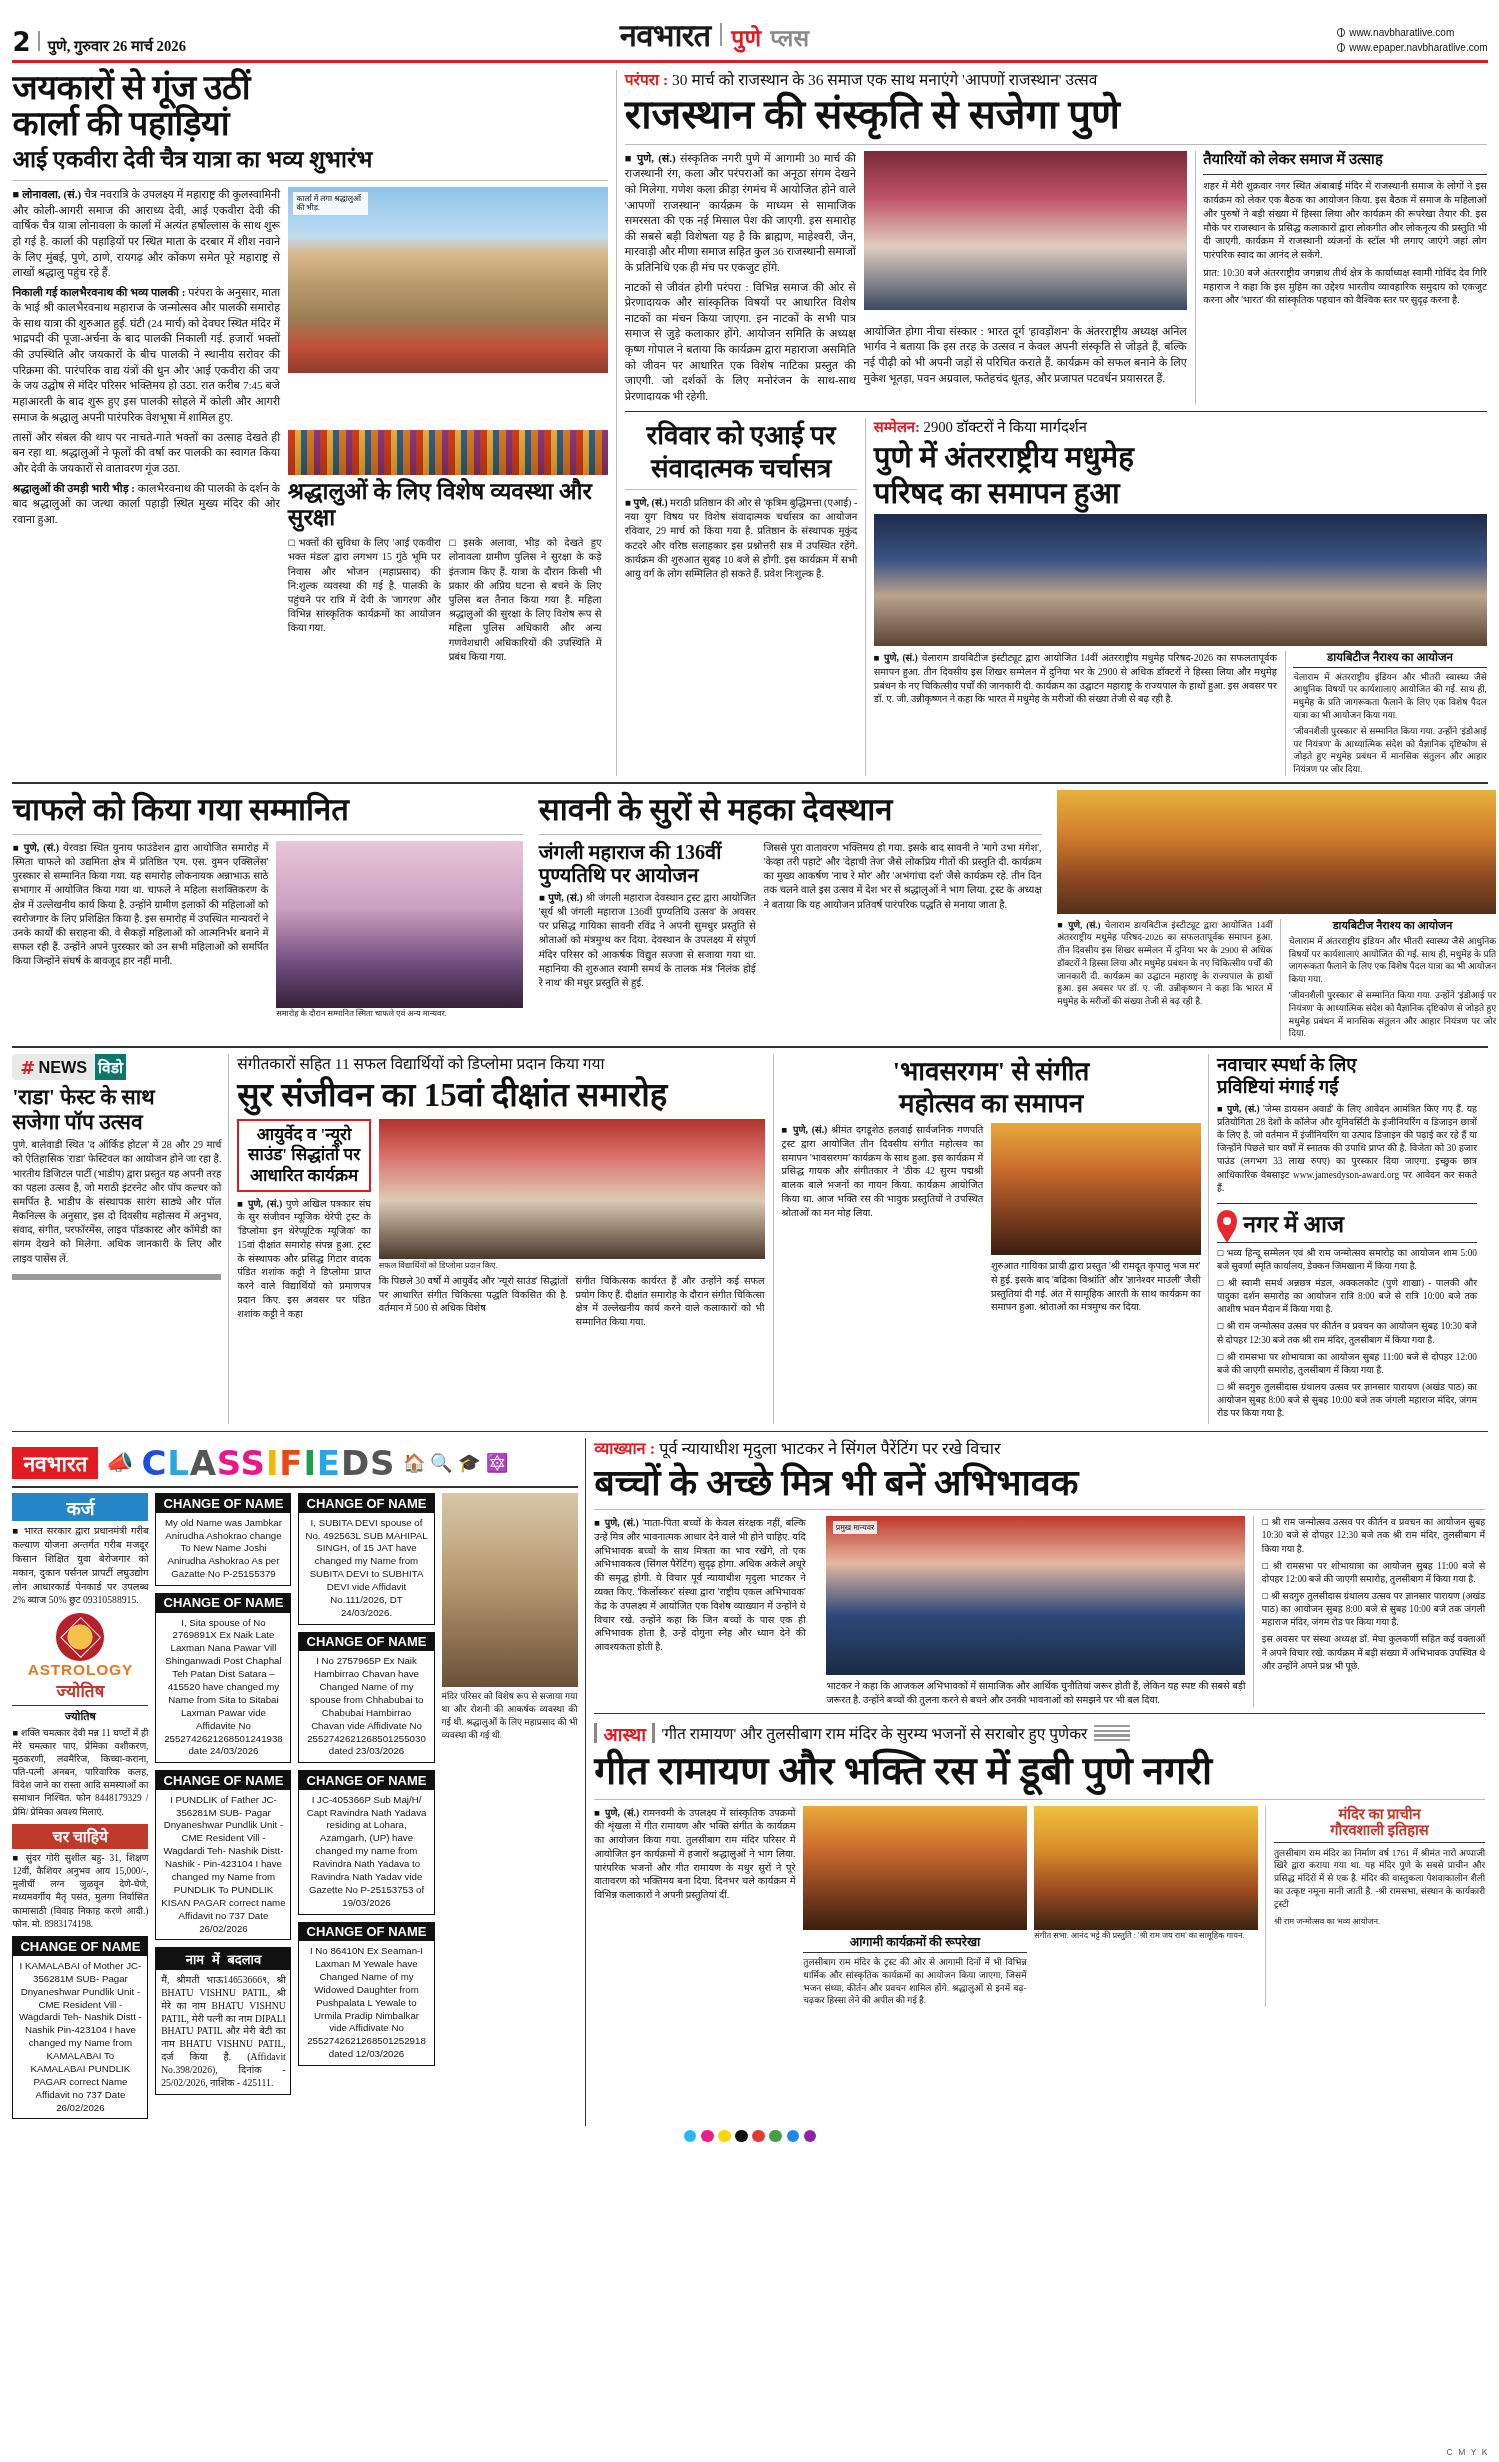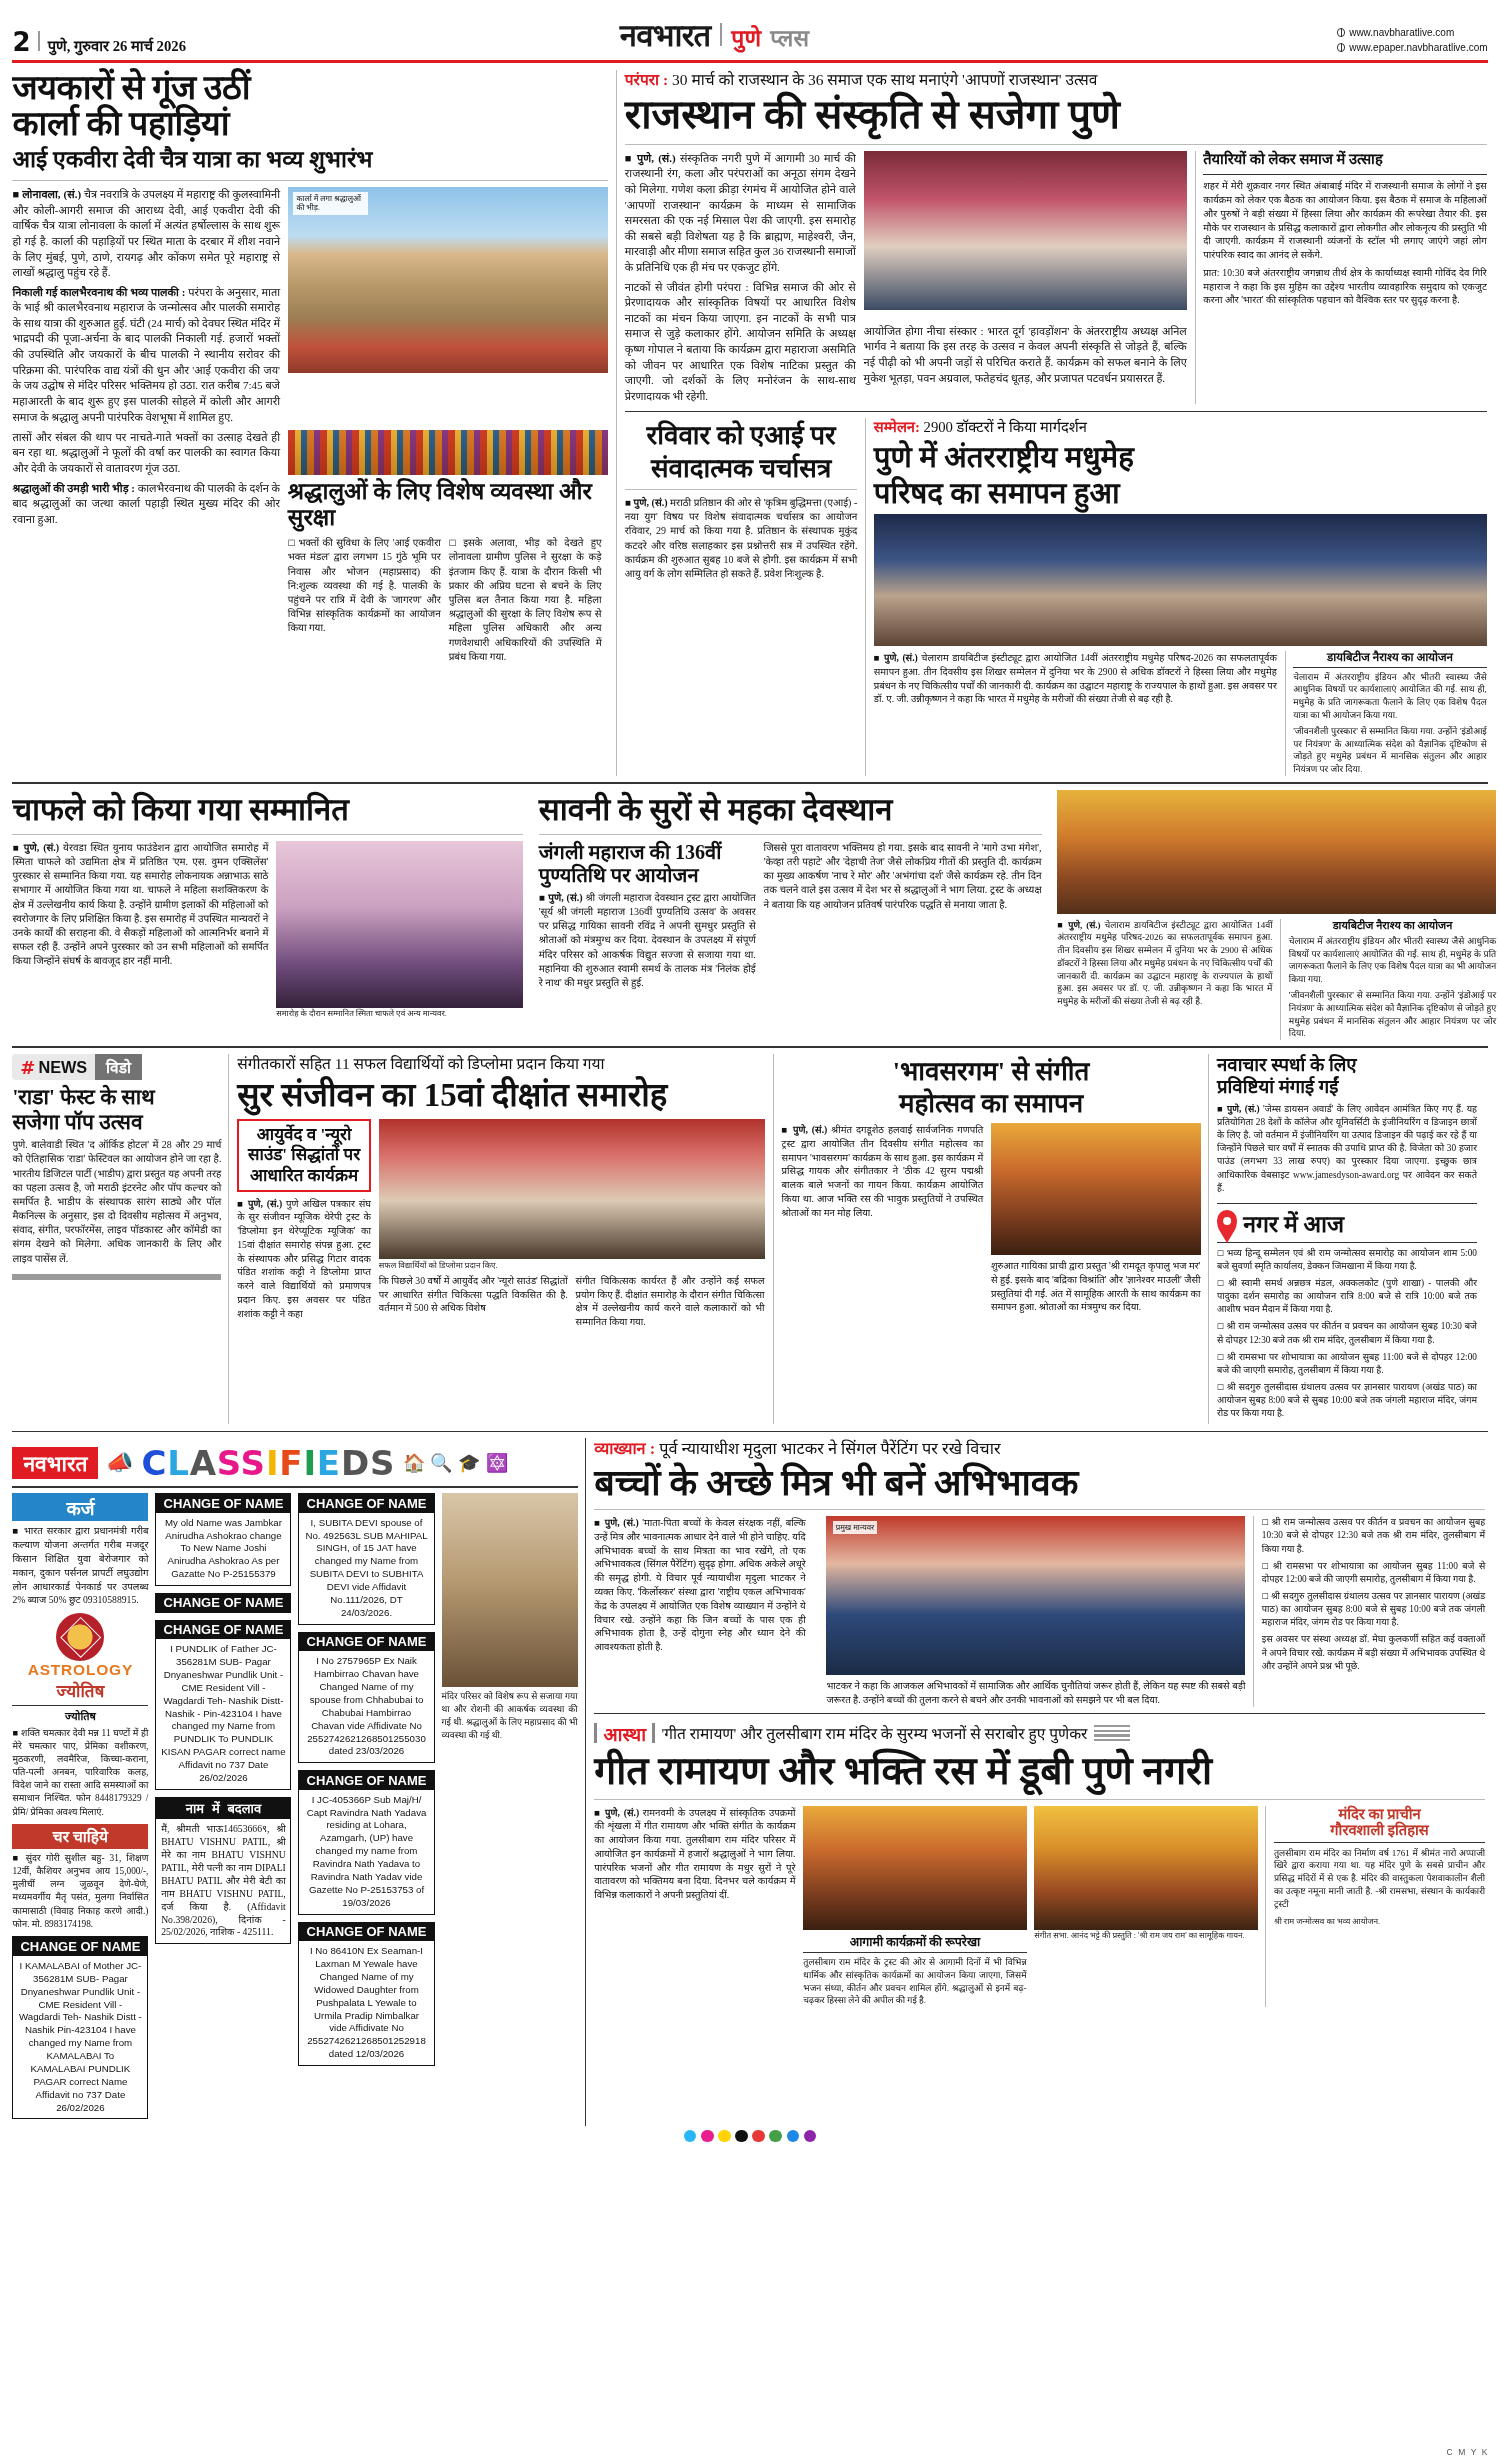--- a/index.html
+++ b/index.html
@@ -76,21 +76,21 @@
 
   .vrule { width: 0.8px; background: #bbb; }
   .hrule { height: 0.8px; background: #bbb; margin: 6.2px 0; }
   .hrule-d { height: 1.6px; background: #333; margin: 6.2px 0; }
 
   
   .newsvid { display:flex; align-items:center; height:26px; border-radius:3.9px; overflow:hidden; width:167px; }
   .nv-a { background:#e9e9e9; display:flex; align-items:center; gap:3.1px; padding:0 7.8px; height:100%; }
   .nv-hash { color:#e01b22; font-weight:800; font-size:18px; font-family:"DejaVu Sans",sans-serif; }
   .nv-news { font-weight:800; font-size:16.3px; }
-  .nv-b { background:#737373; color:#fff; font-weight:700; font-size:15.5px; padding:0 11px; height:100%; display:flex; align-items:center; font-family:"Liberation Serif",serif;}
+  .nv-b { background:#0f766e; color:#fff; font-weight:700; font-size:15.5px; padding:0 3px; height:100%; display:flex; align-items:center; font-family:"Liberation Serif",serif;}
 
   
   .boxhead {
     border:2.3px solid #e01b22; padding:3.9px 6.2px; font-family:"Liberation Serif",serif;
     font-weight:700; font-size:17px; line-height:1.2; text-align:center;
   }
 
   
   .cl-band { display:flex; align-items:center; gap:7.8px; margin-top:4.7px; }
   .cl-logo { background:#e01b22; color:#fff; font-family:"Liberation Serif",serif; font-weight:700; font-size:21px; padding:2.3px 11px; }
@@ -480,20 +480,21 @@
           </div>
         </div>
 
         <div style="width:137px;">
           <div class="con-box">
             <div class="con-head">CHANGE OF NAME</div>
             <div class="con-body">My old Name was Jambkar Anirudha Ashokrao change To New Name Joshi Anirudha Ashokrao As per Gazatte No P-25155379</div>
           </div>
           <div class="con-box">
             <div class="con-head">CHANGE OF NAME</div>
+            <div class="con-body">I, Sita spouse of No 2769891X Ex Naik Late Laxman Nana Pawar Vill Shinganwadi Post Chaphal Teh Patan Dist Satara – 415520 have changed my Name from Sita to Sitabai Laxman Pawar vide Affidavite No 2552742621268501241938 date 24/03/2026</div>
           </div>
           <div class="con-box">
             <div class="con-head">CHANGE OF NAME</div>
             <div class="con-body">I PUNDLIK of Father JC-356281M SUB- Pagar Dnyaneshwar Pundlik Unit -CME Resident Vill -Wagdardi Teh- Nashik Distt-Nashik - Pin-423104 I have changed my Name from PUNDLIK To PUNDLIK KISAN PAGAR correct name Affidavit no 737 Date 26/02/2026</div>
           </div>
           <div class="con-box">
             <div class="con-head" style="font-family:Liberation Mono, monospace;">नाम में बदलाव</div>
             <div class="con-body" style="font-family:'Liberation Serif',serif;text-align:justify;">मैं, श्रीमती भाऊ14653666९, श्री BHATU VISHNU PATIL, श्री मेरे का नाम BHATU VISHNU PATIL, मेरी पत्नी का नाम DIPALI BHATU PATIL और मेरी बेटी का नाम BHATU VISHNU PATIL, दर्ज किया है. (Affidavit No.398/2026), दिनांक - 25/02/2026, नाशिक - 425111.</div>
           </div>
         </div>

